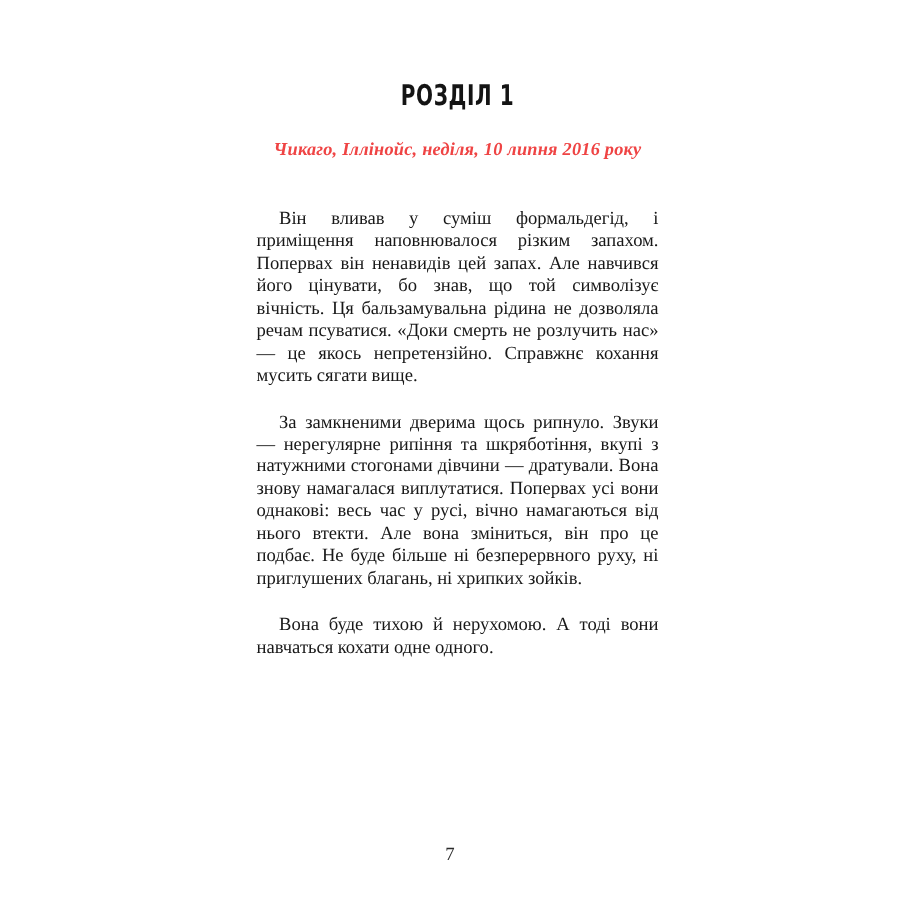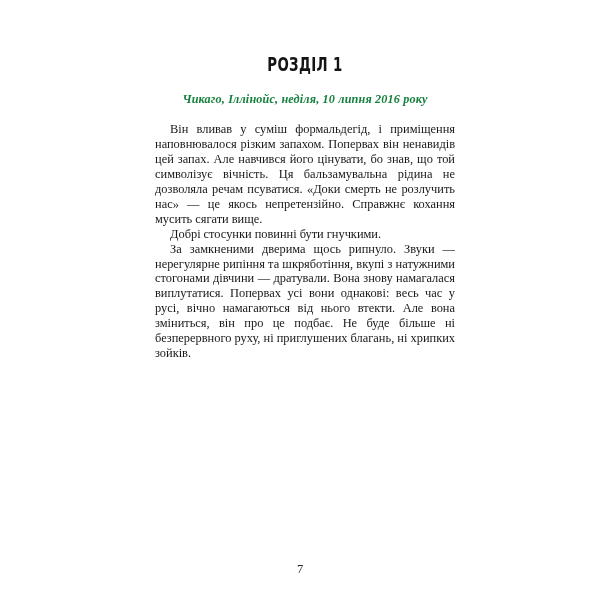--- a/index.html
+++ b/index.html
@@ -46,31 +46,31 @@
   }
 
   .chapter-subtitle {
     margin: 0;
     padding-top: 17px;
     text-align: center;
     font-family: "Liberation Serif", "DejaVu Serif", serif;
     font-style: italic;
     font-weight: 700;
     font-size: 12.2px;
-    color: #15803d;
+    color: #ef4444;
     letter-spacing: 0.15px;
     white-space: nowrap;
   }
 
   .body-text {
     padding-top: 15px;
   }
 
   .body-text p {
-    margin: 0;
+    margin: 16px;
     text-indent: 15px;
     text-align: justify;
     font-size: 12.4px;
     line-height: 14.95px;
     color: #181818;
     word-spacing: -0.1px;
     hyphens: manual;
   }
 
   .page-number {
@@ -90,21 +90,21 @@
 <div class="page">
 
   <div class="content">
 
     <h1 class="chapter-title">РОЗДІЛ 1</h1>
 
     <div class="chapter-subtitle">Чикаго, Іллінойс, неділя, 10 липня 2016 року</div>
 
     <div class="body-text">
       <p>Він вливав у суміш формальдегід, і приміщення наповнювалося різким запахом. Попервах він ненавидів цей запах. Але навчився його цінувати, бо знав, що той символізує вічність. Ця бальзамувальна рідина не дозволяла речам псуватися. «Доки смерть не розлучить нас» — це якось непретензійно. Справжнє кохання мусить сягати вище.</p>
-      <p>Добрі стосунки повинні бути гнучкими.</p>
       <p>За замкненими дверима щось рипнуло. Звуки — нерегулярне рипіння та шкряботіння, вкупі з натужними стогонами дівчини — дратували. Вона знову намагалася виплутатися. Попервах усі вони однакові: весь час у русі, вічно намагаються від нього втекти. Але вона зміниться, він про це подбає. Не буде більше ні безперервного руху, ні приглушених благань, ні хрипких зойків.</p>
+      <p>Вона буде тихою й нерухомою. А тоді вони навчаться кохати одне одного.</p>
     </div>
 
   </div>
 
   <div class="page-number">7</div>
 
 </div>
 
 </body></html>

